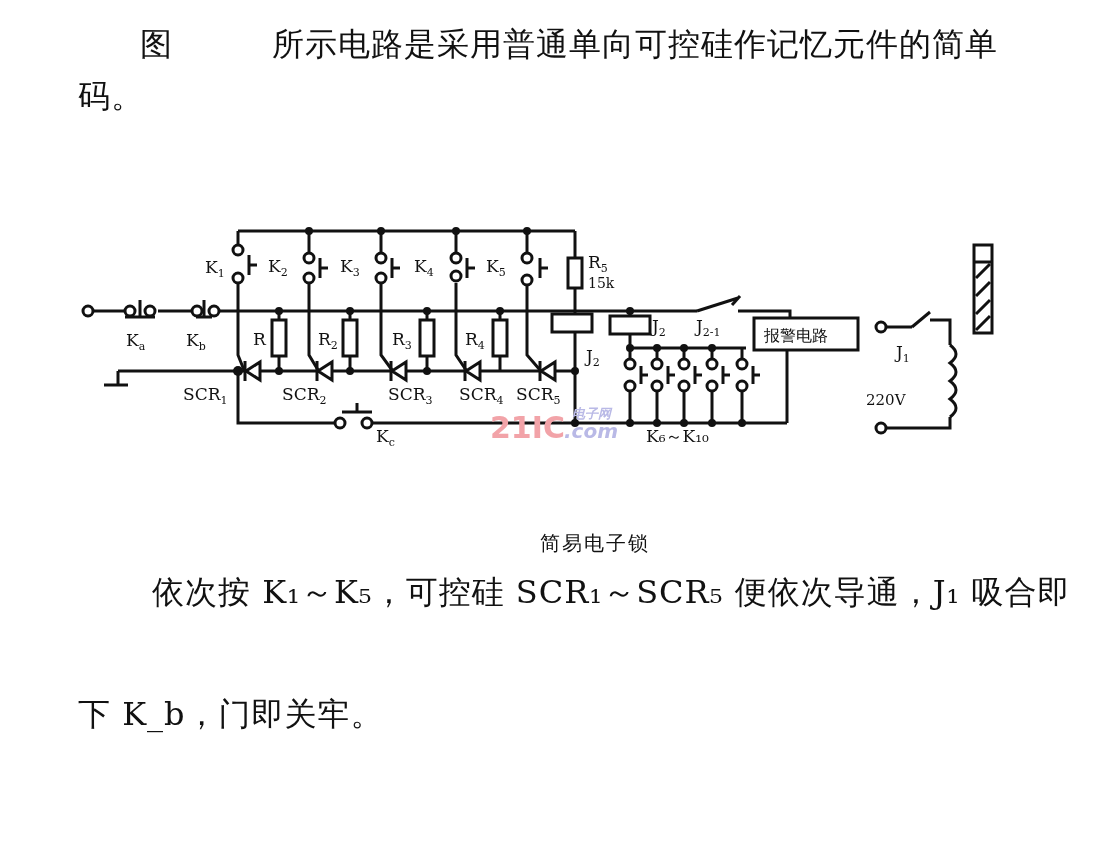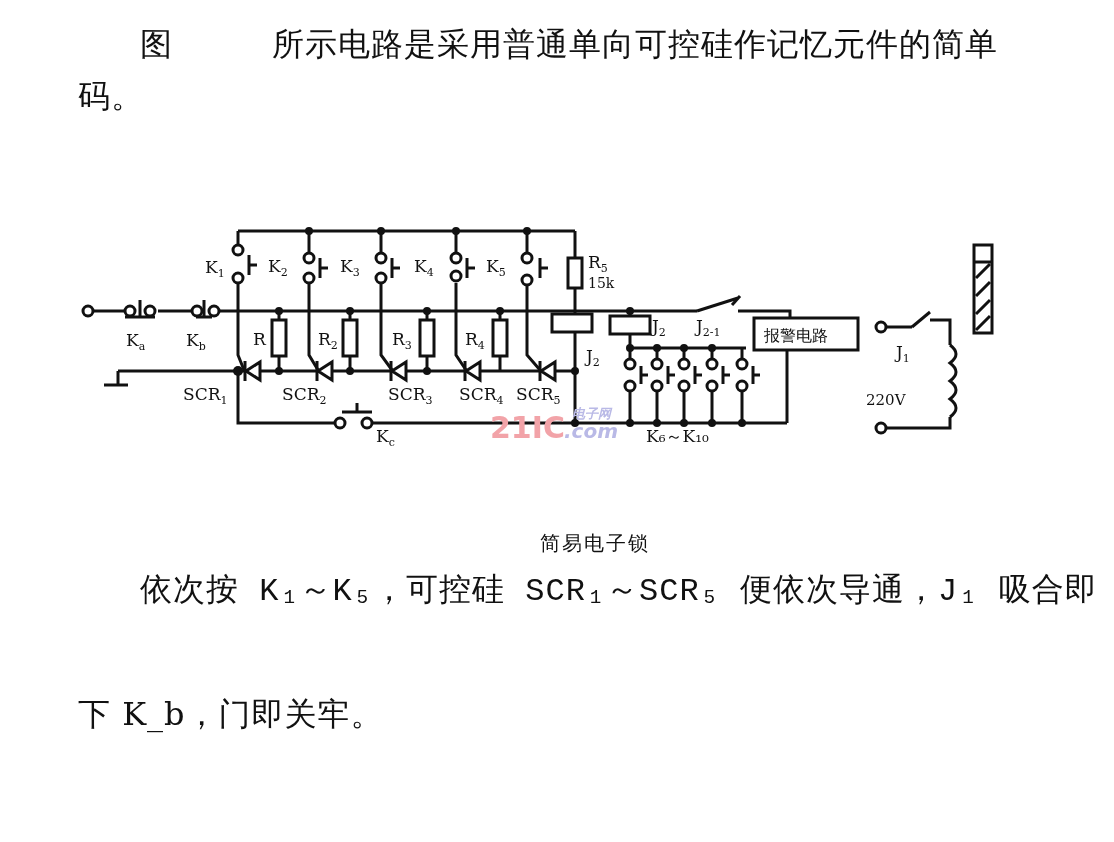--- a/index.html
+++ b/index.html
@@ -1,20 +1,20 @@
 <!DOCTYPE html>
 <html><head>
 <meta charset="utf-8">
 <style>
   html, body { margin: 0; padding: 0; background: #ffffff; }
   body { width: 1114px; height: 842px; position: relative; overflow: hidden;
          font-family: "DejaVu Serif", "Liberation Serif", serif; color: #111; }
   .para { position: absolute; font-size: 32px; line-height: 52px; letter-spacing: 1px; white-space: nowrap; }
   .p1 { left: 78px; top: 18px; }
-  .p2 { left: 78px; top: 566px; font-family: Liberation Mono, monospace; }
+  .p2 { left: 90px; top: 566px; }
   .p3 { left: 78px; top: 688px; }
   .line { display: block; }
   .indent { padding-left: 62px; }
   .caption { position: absolute; left: 526px; top: 530px; font-size: 20px; letter-spacing: 2px; margin-left: 14px; }
   svg#circuit { position: absolute; left: 0; top: 0; }
   svg text { font-family: "DejaVu Serif", "Liberation Serif", serif; fill: #111; }
   .wm-red { fill: #f2a3a8; font-family: "DejaVu Sans", sans-serif; font-weight: bold; }
   .wm-blue { fill: #b9b9e6; font-family: "DejaVu Sans", sans-serif; font-style: italic; font-weight: bold; }
 </style>
 </head>

